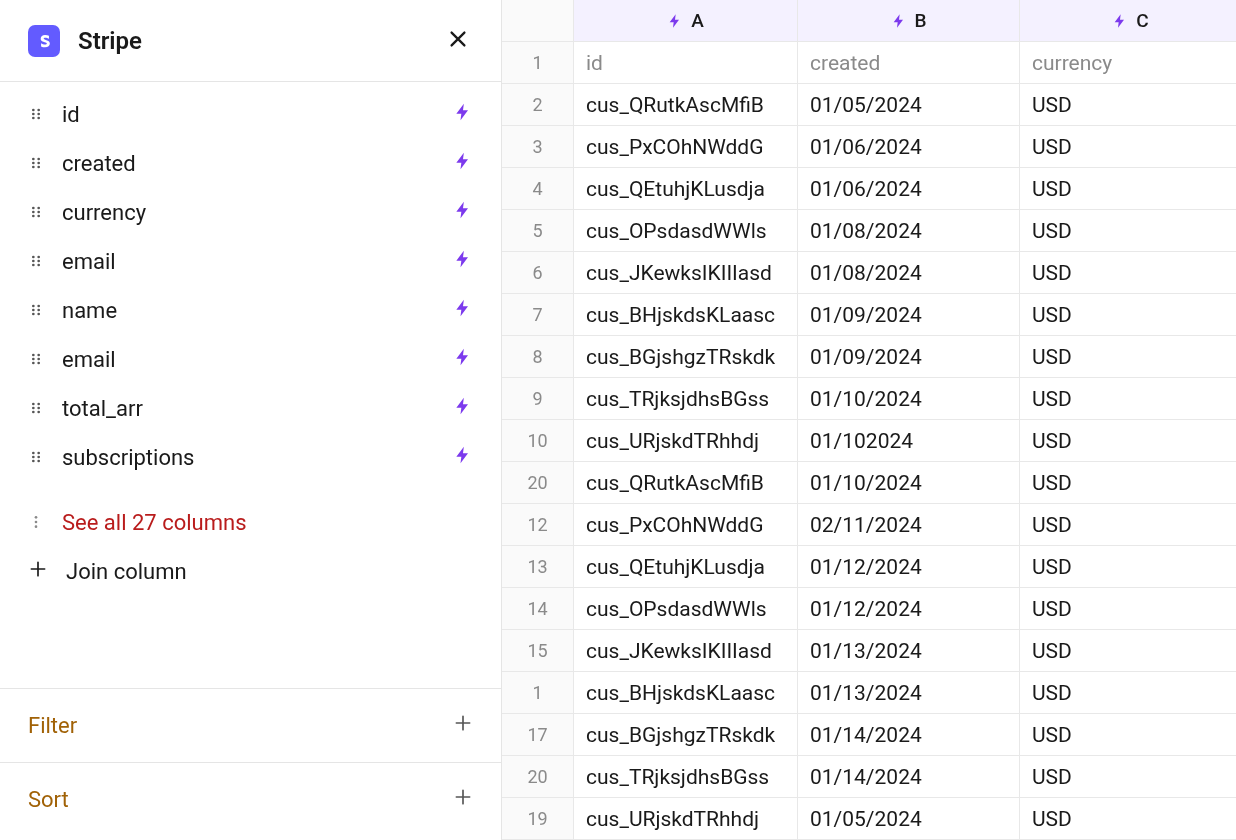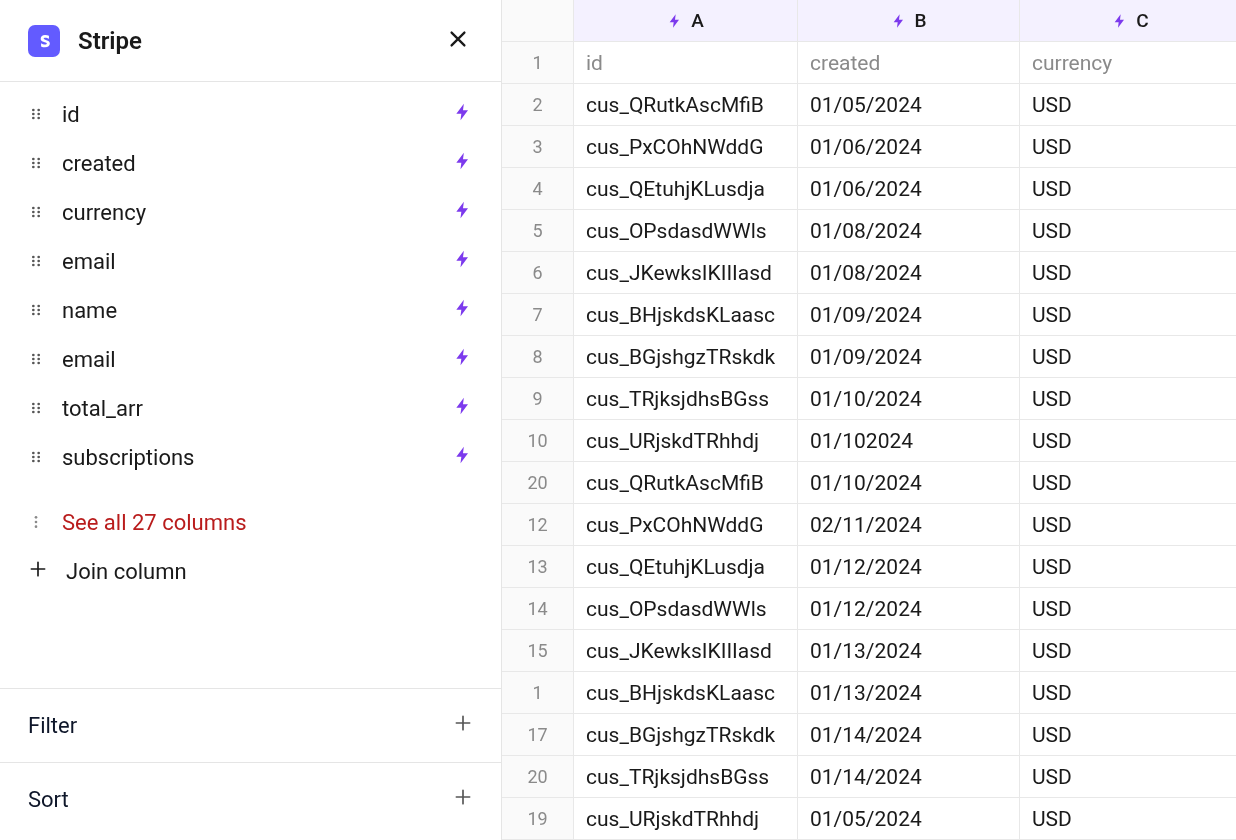--- a/index.html
+++ b/index.html
@@ -60,21 +60,21 @@
   .field-label { flex: 1; }
   .bolt svg { width: 20px; height: 20px; fill: #7c3aed; }
   .muted { color: #b91c1c; }
   .more-dots svg { width: 16px; height: 16px; fill: #8a8a8a; }
   .plus svg { width: 20px; height: 20px; stroke: #1a1a1a; fill:none;}
 
   .section {
     border-top: 1px solid #e5e5e5;
     padding: 24px 28px;
     display: flex; align-items: center; justify-content: space-between;
-    font-size: 22px; color: #0f172a;
+    font-size: 22px; color: #a16207;
   }
   .section .plus svg { stroke:#555; }
   .spacer { flex:1; }
 
   
   .grid {
     flex: 1;
     overflow: hidden;
     background: #fff;
     position: relative;

